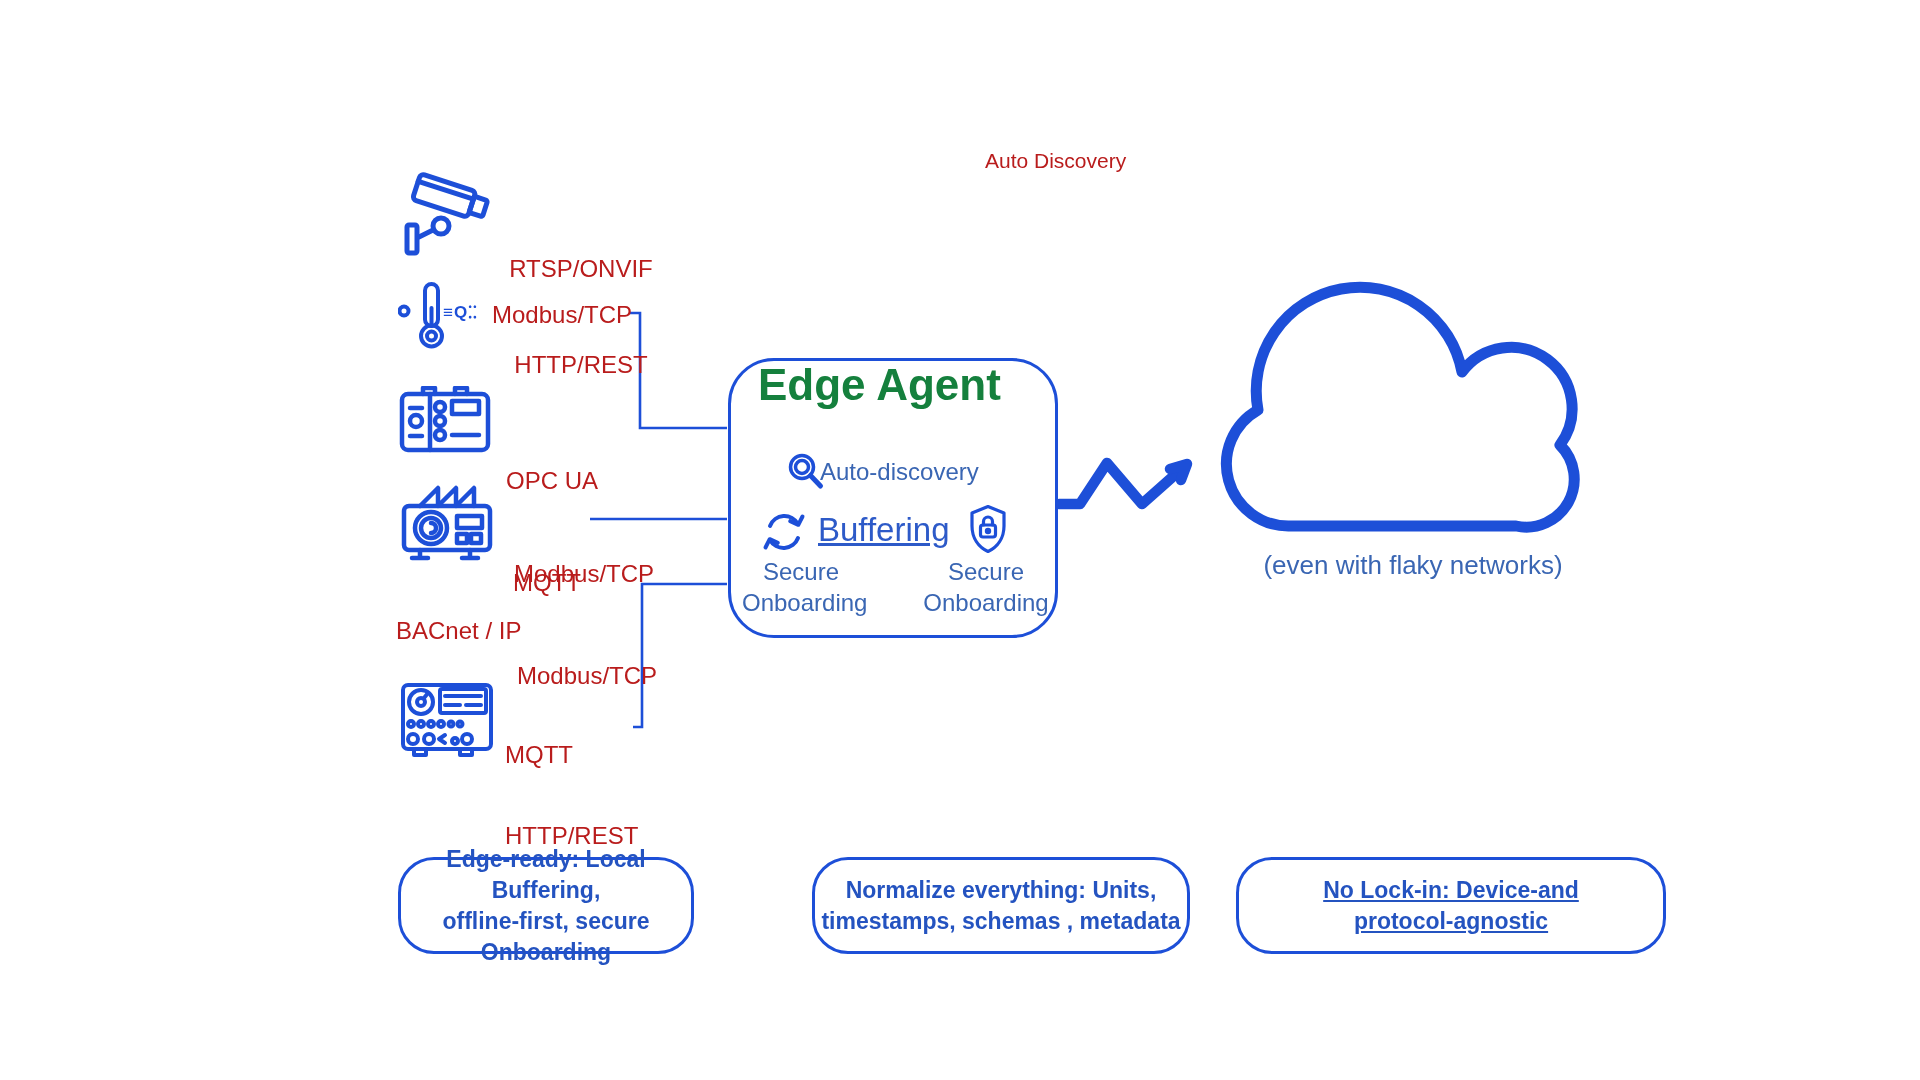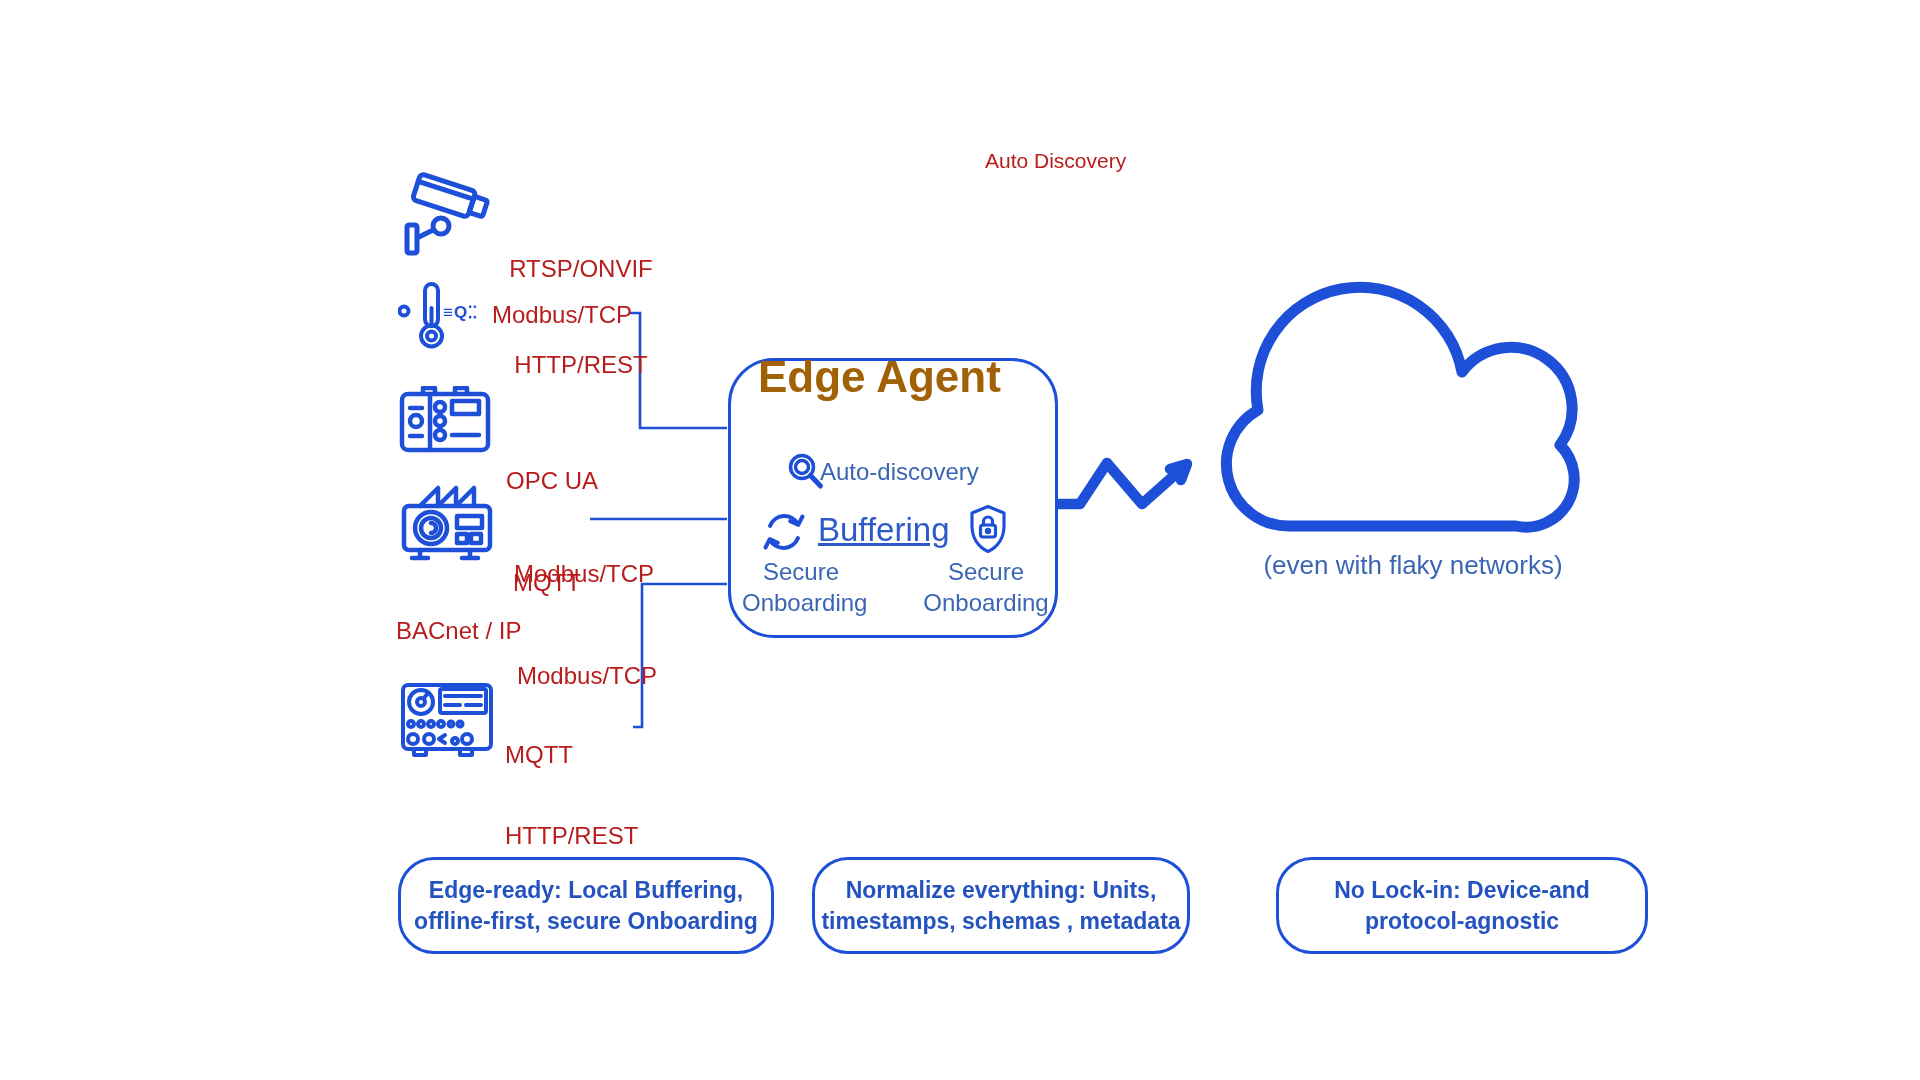--- a/index.html
+++ b/index.html
@@ -5,21 +5,21 @@
   html,body{margin:0;padding:0;background:#ffffff;}
   .canvas{position:relative;width:1920px;height:1080px;background:#ffffff;overflow:hidden;
           font-family:"Liberation Sans", sans-serif;}
   .abs{position:absolute;}
   .overlay{position:absolute;left:0;top:0;width:1920px;height:1080px;pointer-events:none;}
   .lbl{color:#b91c1c;font-weight:normal;font-size:24px;line-height:31px;white-space:pre;}
   .lbl-center{text-align:center;}
   .inner-txt{color:#3a66b3;font-weight:normal;}
   .edge-box{position:absolute;left:728px;top:358px;width:330px;height:280px;
             border:3px solid #1d4fd8;border-radius:46px;background:#ffffff;box-sizing:border-box;}
-  .edge-title{position:absolute;left:758px;top:352px;font-size:44px;font-weight:bold;color:#a16207;text-align:center;}
+  .edge-title{position:absolute;left:758px;top:360px;font-size:44px;font-weight:bold;color:#15803d;text-align:center;}
   .benefit{position:absolute;top:857px;height:97px;border:3px solid #1d4fd8;border-radius:36px;
            background:#ffffff;box-sizing:border-box;display:flex;flex-direction:column;
            justify-content:center;align-items:center;color:#2453c0;font-weight:bold;
            font-size:23px;line-height:31px;text-align:center;}
   .glitch{color:#1d4fd8;font-weight:bold;font-size:17px;letter-spacing:1px;}
   .icon{stroke:#1d4fd8;fill:none;stroke-linecap:round;stroke-linejoin:round;}
 </style>
 </head>
 <body>
 
@@ -160,26 +160,26 @@
   </div>
   <div class="abs inner-txt lbl-center" style="left:922px;top:557px;width:128px;font-size:24px;line-height:30.5px;">
     <div>Secure</div>
     <div>Onboarding</div>
   </div>
 
   <div class="abs inner-txt lbl-center" style="left:1230px;top:549px;width:366px;font-size:26px;line-height:32.5px;">
     <div>(even with flaky networks)</div>
   </div>
 
-  <div class="benefit" style="left:398px;width:376px;">
+  <div class="benefit" style="left:398px;width:296px;">
     <div>Edge-ready: Local Buffering,</div>
     <div>offline-first, secure Onboarding</div>
   </div>
   <div class="benefit" style="left:812px;width:378px;">
     <div>Normalize everything: Units,</div>
     <div>timestamps, schemas , metadata</div>
   </div>
-  <div class="benefit" style="left:1276px;width:372px;">
+  <div class="benefit" style="left:1236px;width:430px;text-decoration:underline;">
     <div>No Lock-in: Device-and</div>
     <div>protocol-agnostic</div>
   </div>
 
 </div>
 
 </body></html>

